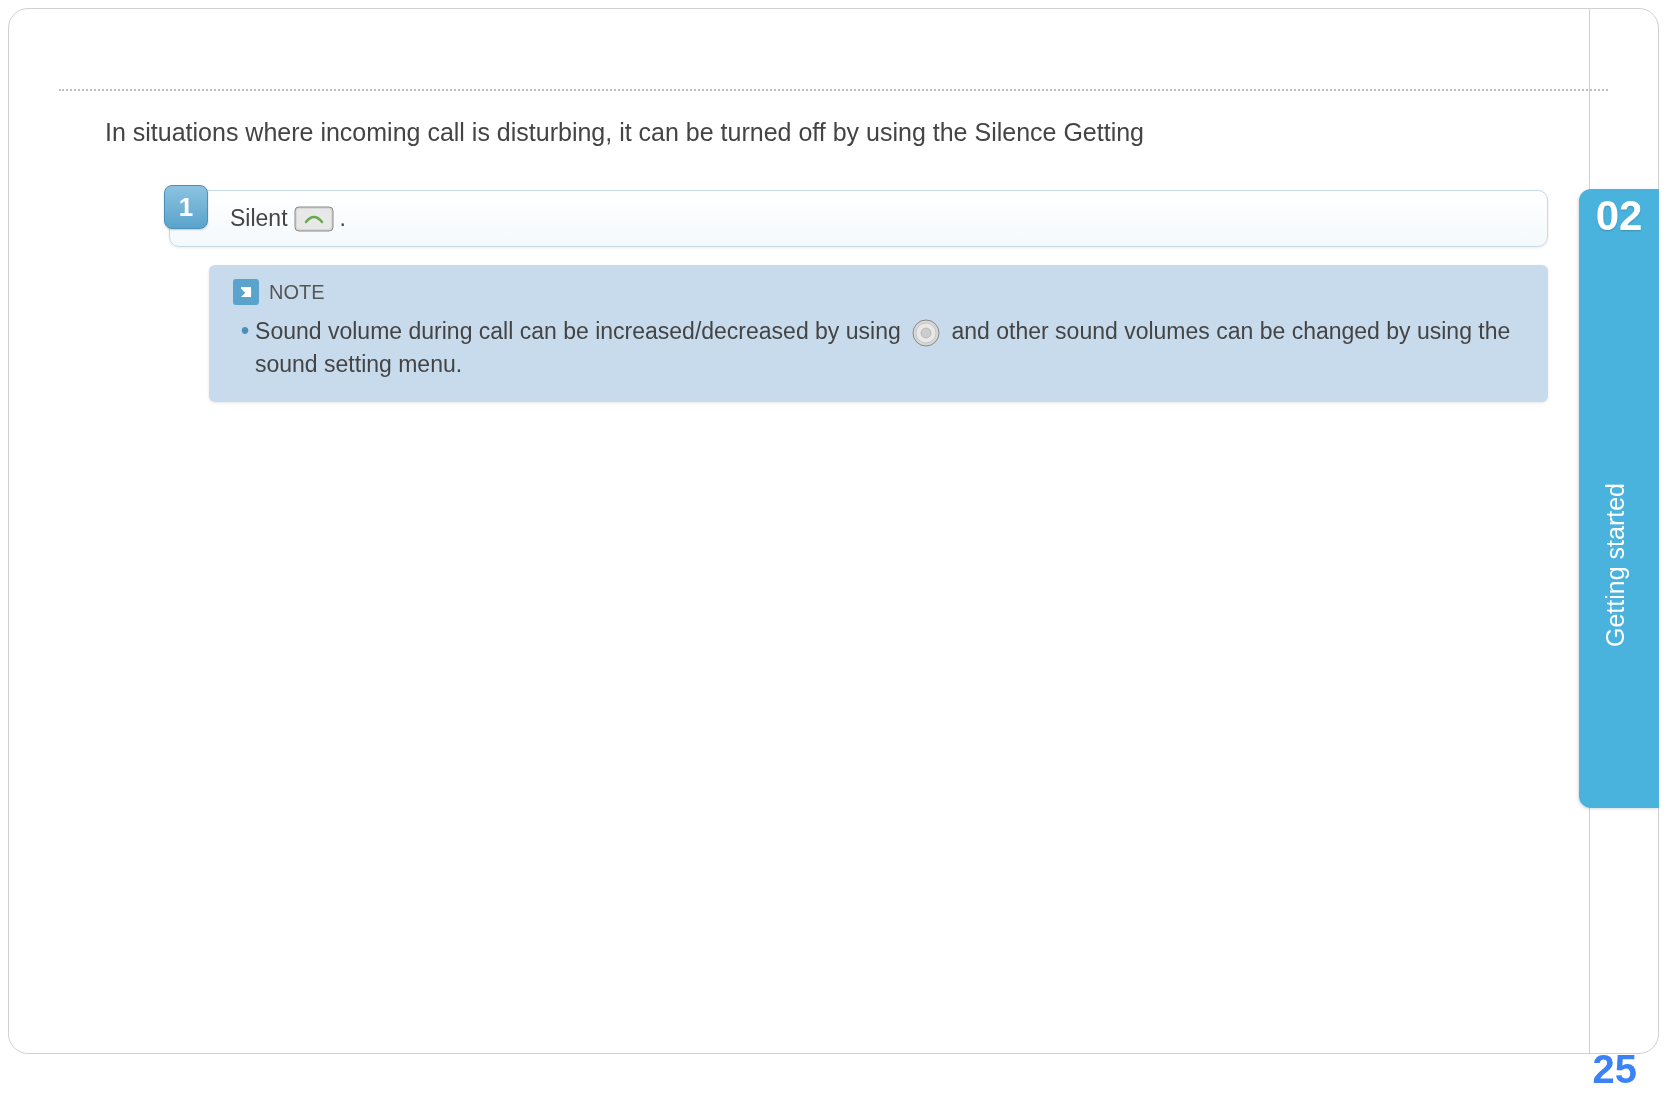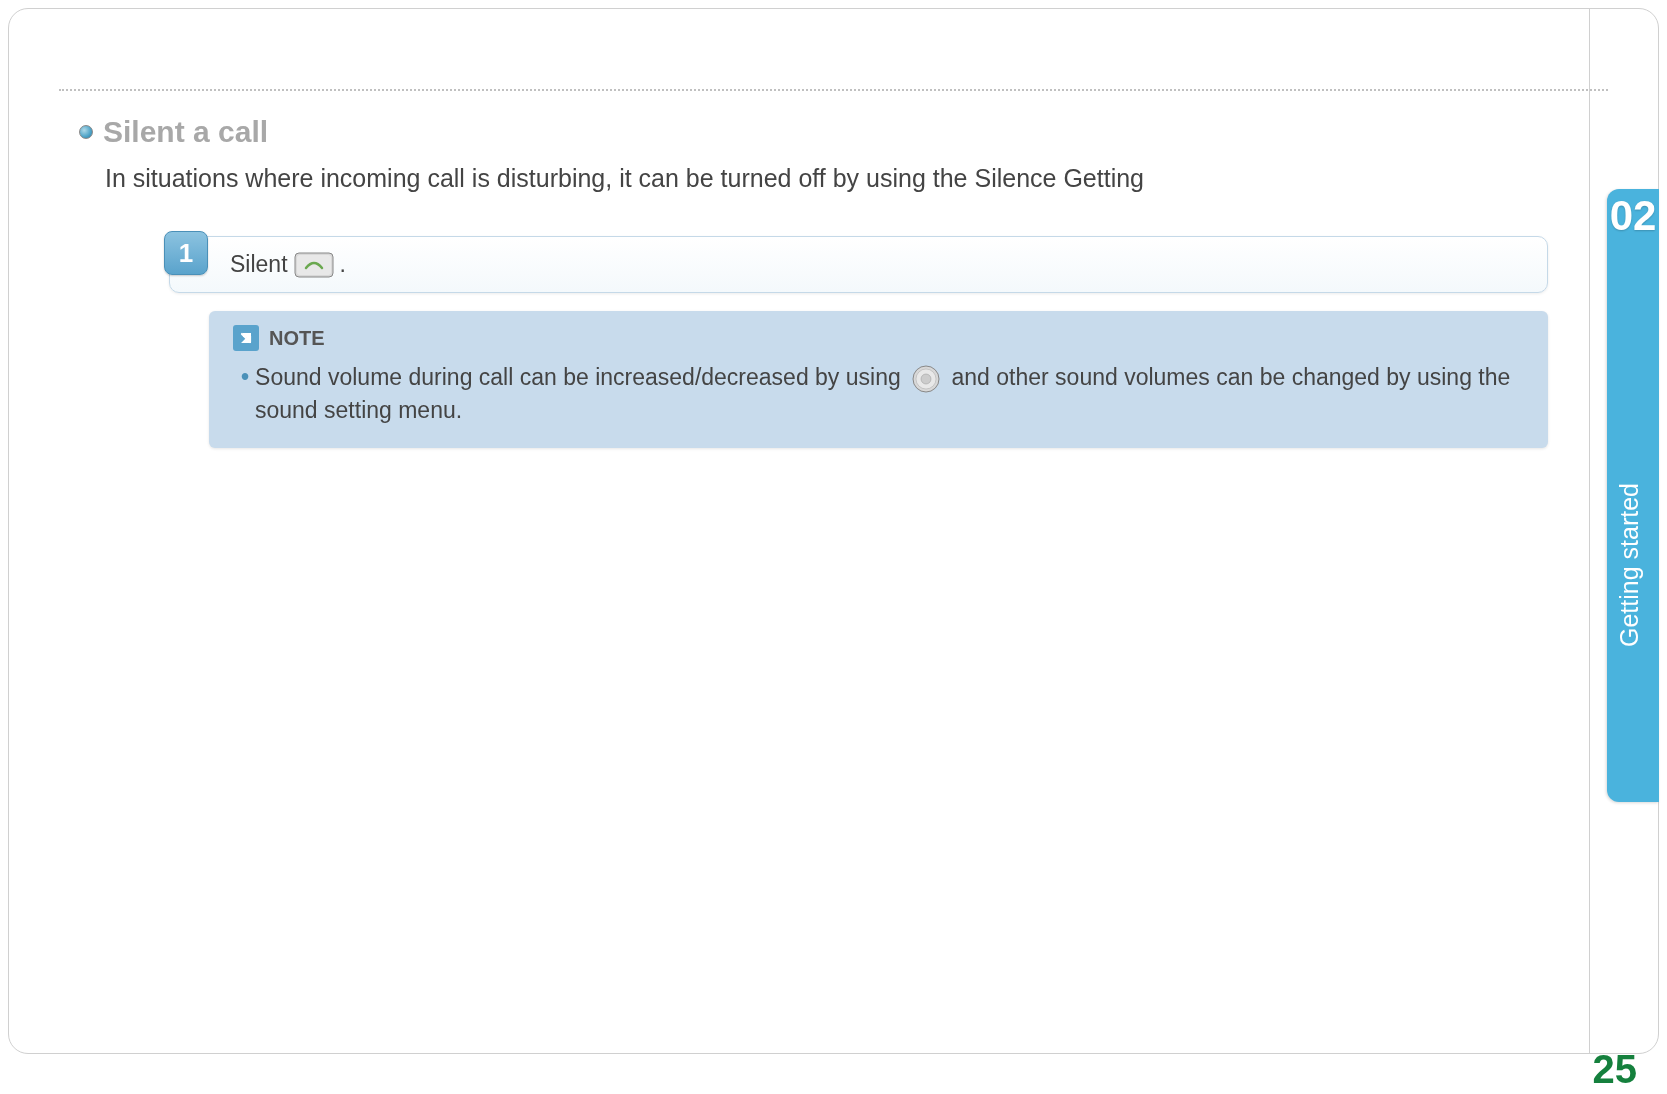--- a/index.html
+++ b/index.html
@@ -117,21 +117,21 @@
       background: #5aa3cc;
       border-radius: 3px;
       display: flex;
       align-items: center;
       justify-content: center;
       margin-right: 10px;
       flex-shrink: 0;
     }
     .note-label {
       font-size: 20px;
-      font-weight: bold;
+      font-weight: normal;
       color: #555;
     }
     .note-body {
       font-size: 23px;
       color: #444;
       line-height: 1.4;
       padding-left: 22px;
       text-indent: -14px;
     }
     .note-bullet {
@@ -141,25 +141,25 @@
     }
     .round-button-icon {
       display: inline-flex;
       vertical-align: middle;
       margin: 0 4px;
     }
     .side-tab {
       position: absolute;
       right: -1px;
       top: 180px;
-      width: 52px;
+      width: 80px;
       background: #4ab3dd;
       border-radius: 12px 0 0 12px;
       box-shadow: -1px 1px 3px rgba(0,0,0,0.15);
-      padding-bottom: 10px;
+      padding-bottom: 16px;
     }
     .chapter-num {
       font-size: 42px;
       font-weight: bold;
       color: #ffffff;
       text-align: center;
       padding-top: 6px;
       line-height: 1;
       text-shadow: 0 1px 2px rgba(0,0,0,0.2);
     }
@@ -187,36 +187,32 @@
       bottom: 0;
       width: 1px;
       background: #d0d0d0;
     }
     .page-number {
       position: absolute;
       bottom: 2px;
       right: 30px;
       font-size: 40px;
       font-weight: bold;
-      color: #15803d;
+      color: #3b82f6;
     }
   </style>
 </head>
 <body>
 
 <div class="page-frame">
   <div class="vertical-line"></div>
 
   <div class="content-area">
     <div class="dotted-divider"></div>
 
-    <div class="section-title-row">
-      <span class="bullet-icon"></span>
-      <span class="section-title">Silent a call</span>
-    </div>
 
     <div class="section-desc">In situations where incoming call is disturbing, it can be turned off by using the Silence Getting</div>
 
     <div class="step-container">
       <div class="step-box">
         <div class="step-number">1</div>
         <span>Silent</span>
         <span class="phone-key-icon">
           <svg width="40" height="26" viewBox="0 0 40 26">
             <rect x="1" y="1" width="38" height="24" rx="4" ry="4" fill="#d8d8d8" stroke="#888" stroke-width="1"></rect>

